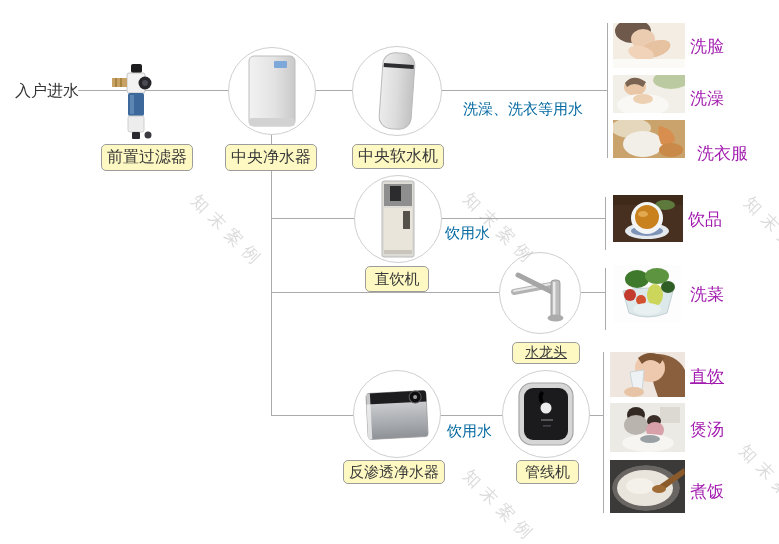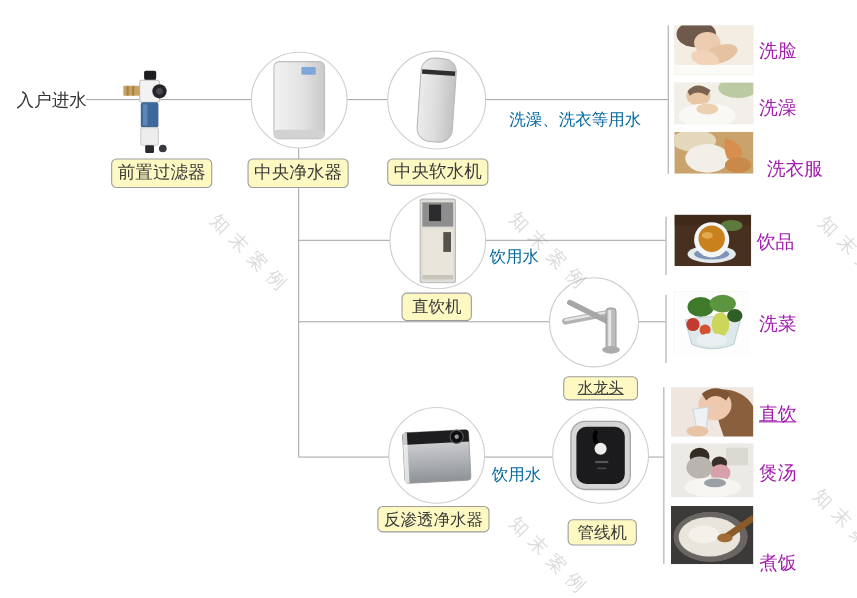--- a/index.html
+++ b/index.html
@@ -212,21 +212,21 @@
   <div class="circle" style="left:502px;top:370px;width:88px;height:88px;">
     <svg width="58" height="66" viewBox="0 0 58 66">
       <rect x="2" y="2" width="54" height="62" rx="13" fill="#d6d6d6" stroke="#a5a5a5" stroke-width="1.2"></rect>
       <rect x="7" y="7" width="44" height="52" rx="9" fill="#1b1b1d"></rect>
       <path d="M24 10 q-5 6 0 13 l3 -2 q-3 -5 0 -9 Z" fill="#000"></path>
       <circle cx="29" cy="27" r="5.5" fill="#ececec"></circle>
       <rect x="24" y="38" width="12" height="2" fill="#55555a"></rect>
       <rect x="26" y="44" width="8" height="1.6" fill="#44444a"></rect>
     </svg>
   </div>
-  <div class="labelbox" style="left:516px;top:460px;width:63px;height:24px;margin-top:12px;">管线机</div>
+  <div class="labelbox" style="left:516px;top:460px;width:63px;height:24px;">管线机</div>
 
   <div class="photo" style="left:610px;top:352px;width:75px;height:45px;">
     <svg width="75" height="45" viewBox="0 0 75 45">
       <rect width="75" height="45" fill="#efe7df"></rect>
       <path d="M38 2 Q66 0 75 18 L75 45 L48 45 Q40 24 38 2 Z" fill="#8a5f3e"></path>
       <ellipse cx="40" cy="16" rx="15" ry="14" fill="#eec9ad"></ellipse>
       <path d="M28 6 Q40 -4 54 6 L50 12 Q40 4 32 12 Z" fill="#7d5535"></path>
       <path d="M20 20 L34 18 L32 40 L24 42 Z" fill="#eef2f5" stroke="#ccd6da" stroke-width="1"></path>
       <ellipse cx="24" cy="40" rx="10" ry="5" fill="#e8c4a6"></ellipse>
     </svg>
@@ -251,21 +251,21 @@
     <svg width="75" height="53" viewBox="0 0 75 53">
       <rect width="75" height="53" fill="#3c3a38"></rect>
       <ellipse cx="36" cy="28" rx="34" ry="23" fill="#68札"></ellipse>
       <ellipse cx="36" cy="28" rx="34" ry="23" fill="#686562"></ellipse>
       <ellipse cx="35" cy="28" rx="28" ry="18" fill="#e9e5dc"></ellipse>
       <ellipse cx="30" cy="26" rx="14" ry="8" fill="#f4f1ea"></ellipse>
       <path d="M74 8 L48 26 L52 31 L75 14 Z" fill="#8a5a2b"></path>
       <ellipse cx="49" cy="29" rx="7" ry="4" fill="#a06c35"></ellipse>
     </svg>
   </div>
-  <div class="rlabel" style="left:690px;top:500px;">煮饭</div>
+  <div class="rlabel" style="left:690px;top:480px;">煮饭</div>
 
   <div class="watermark" style="left:180px;top:220px;">知末案例</div>
   <div class="watermark" style="left:452px;top:218px;">知末案例</div>
   <div class="watermark" style="left:733px;top:222px;">知末案例</div>
   <div class="watermark" style="left:452px;top:495px;">知末案例</div>
   <div class="watermark" style="left:728px;top:470px;">知末案例</div>
 
 </div>
 
 </body></html>

